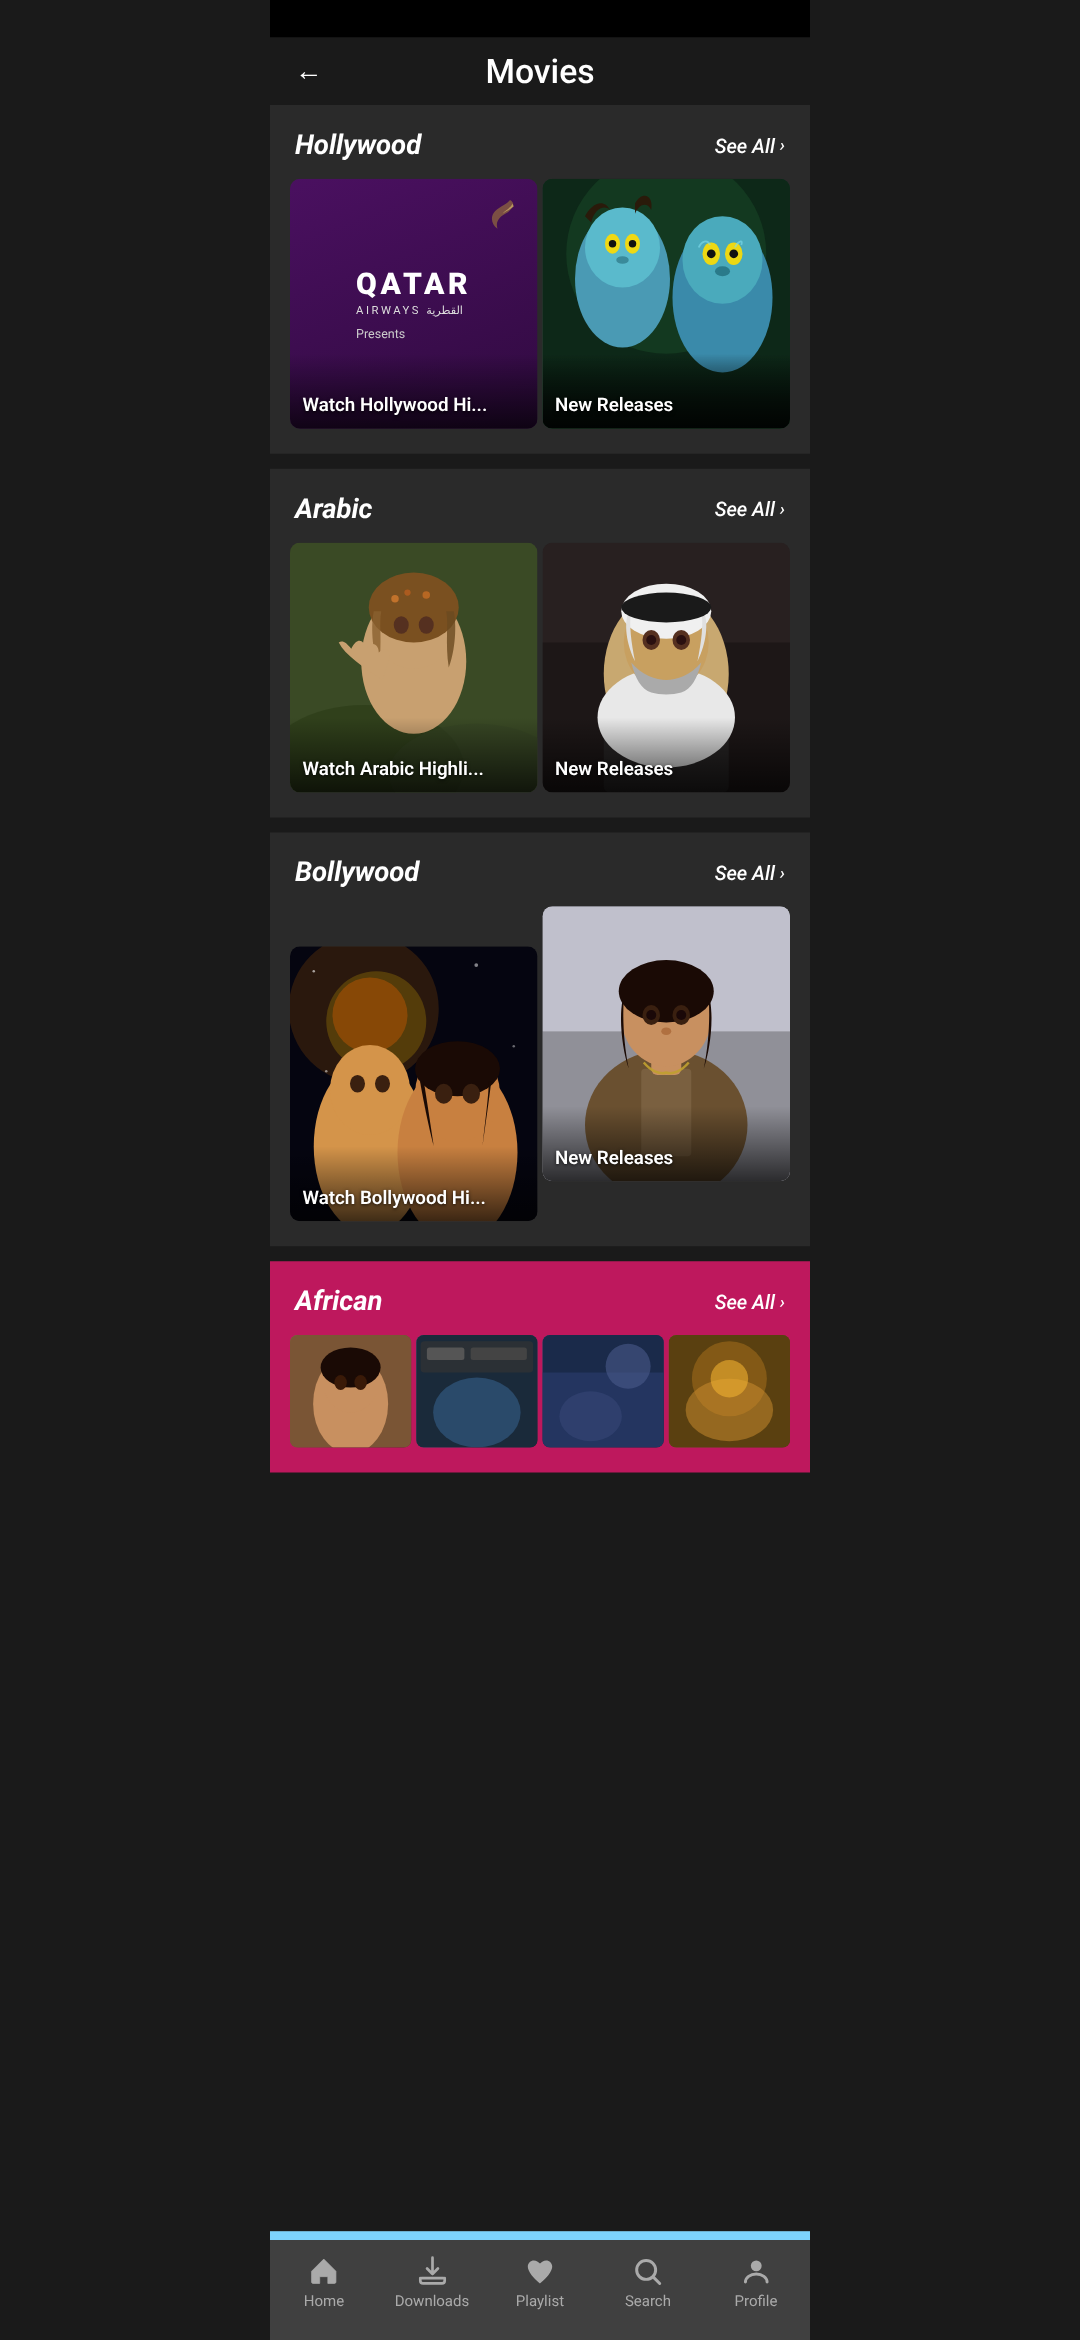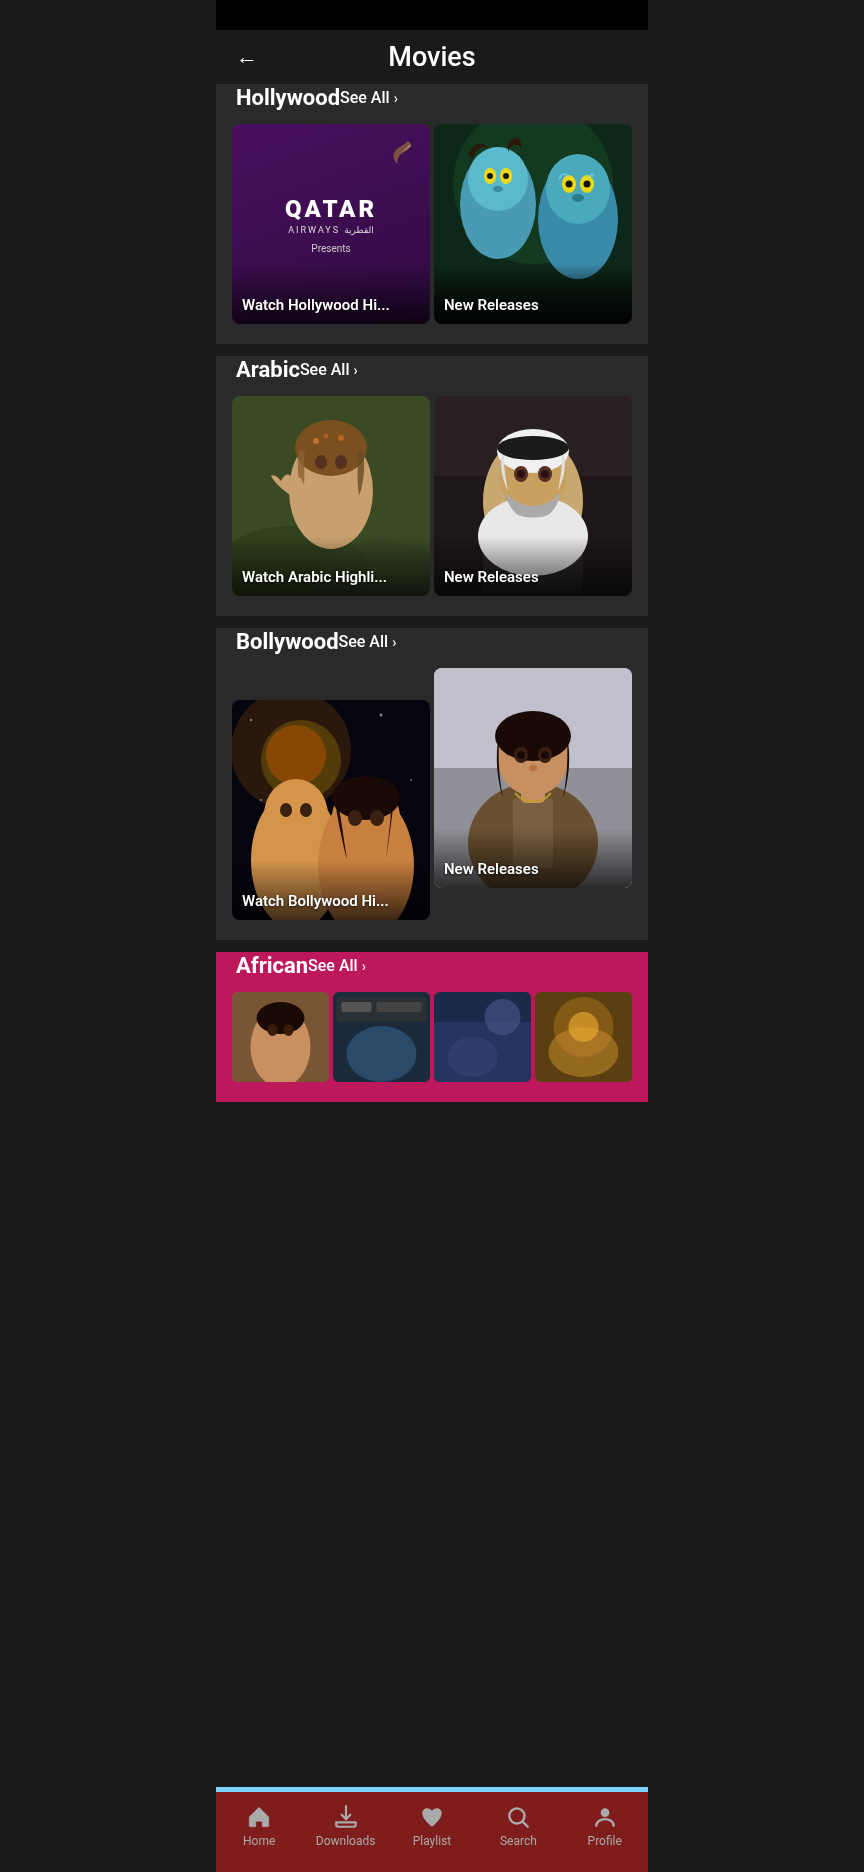--- a/index.html
+++ b/index.html
@@ -49,23 +49,24 @@
 
     
     .section {
       background: #2a2a2a;
       margin-bottom: 12px;
       padding-bottom: 20px;
     }
 
     .section-header {
       display: flex;
-      justify-content: flex-start;
+      justify-content: space-between;
       align-items: center;
-      padding: 1px 20px 14px;
+      padding: 20px 20px 14px;
+      font-style: italic;
     }
 
     .section-title {
       font-size: 22px;
       font-weight: 700;
       color: #fff;
     }
 
     .see-all {
       font-size: 16px;
@@ -132,26 +133,26 @@
     .card-af-3 { background: linear-gradient(135deg, #3a4a6a 0%, #1a2a4a 100%); }
     .card-af-4 { background: linear-gradient(135deg, #7a6030 0%, #4a3a10 100%); }
 
     
     .bottom-nav {
       position: fixed;
       bottom: 0;
       left: 50%;
       transform: translateX(-50%);
       width: 432px;
-      background: #7f1d1d;
+      background: #404040;
       display: flex;
       justify-content: space-around;
       align-items: center;
       padding: 12px 0 24px;
-      border-top: 5px solid #7dd3fc;
+      border-top: 7px solid #7dd3fc;
     }
 
     .nav-item {
       display: flex;
       flex-direction: column;
       align-items: center;
       gap: 4px;
       cursor: pointer;
       min-width: 64px;
     }
@@ -178,21 +179,21 @@
       height: 100%;
       background: linear-gradient(160deg, #4a1060 0%, #300a40 100%);
       display: flex;
       flex-direction: column;
       justify-content: center;
       align-items: center;
       position: relative;
     }
 
     .qatar-text-block {
-      text-align: center;
+      text-align: left;
       z-index: 2;
     }
 
     .qatar-big {
       font-size: 24px;
       font-weight: 900;
       letter-spacing: 3px;
       color: #fff;
     }
 

